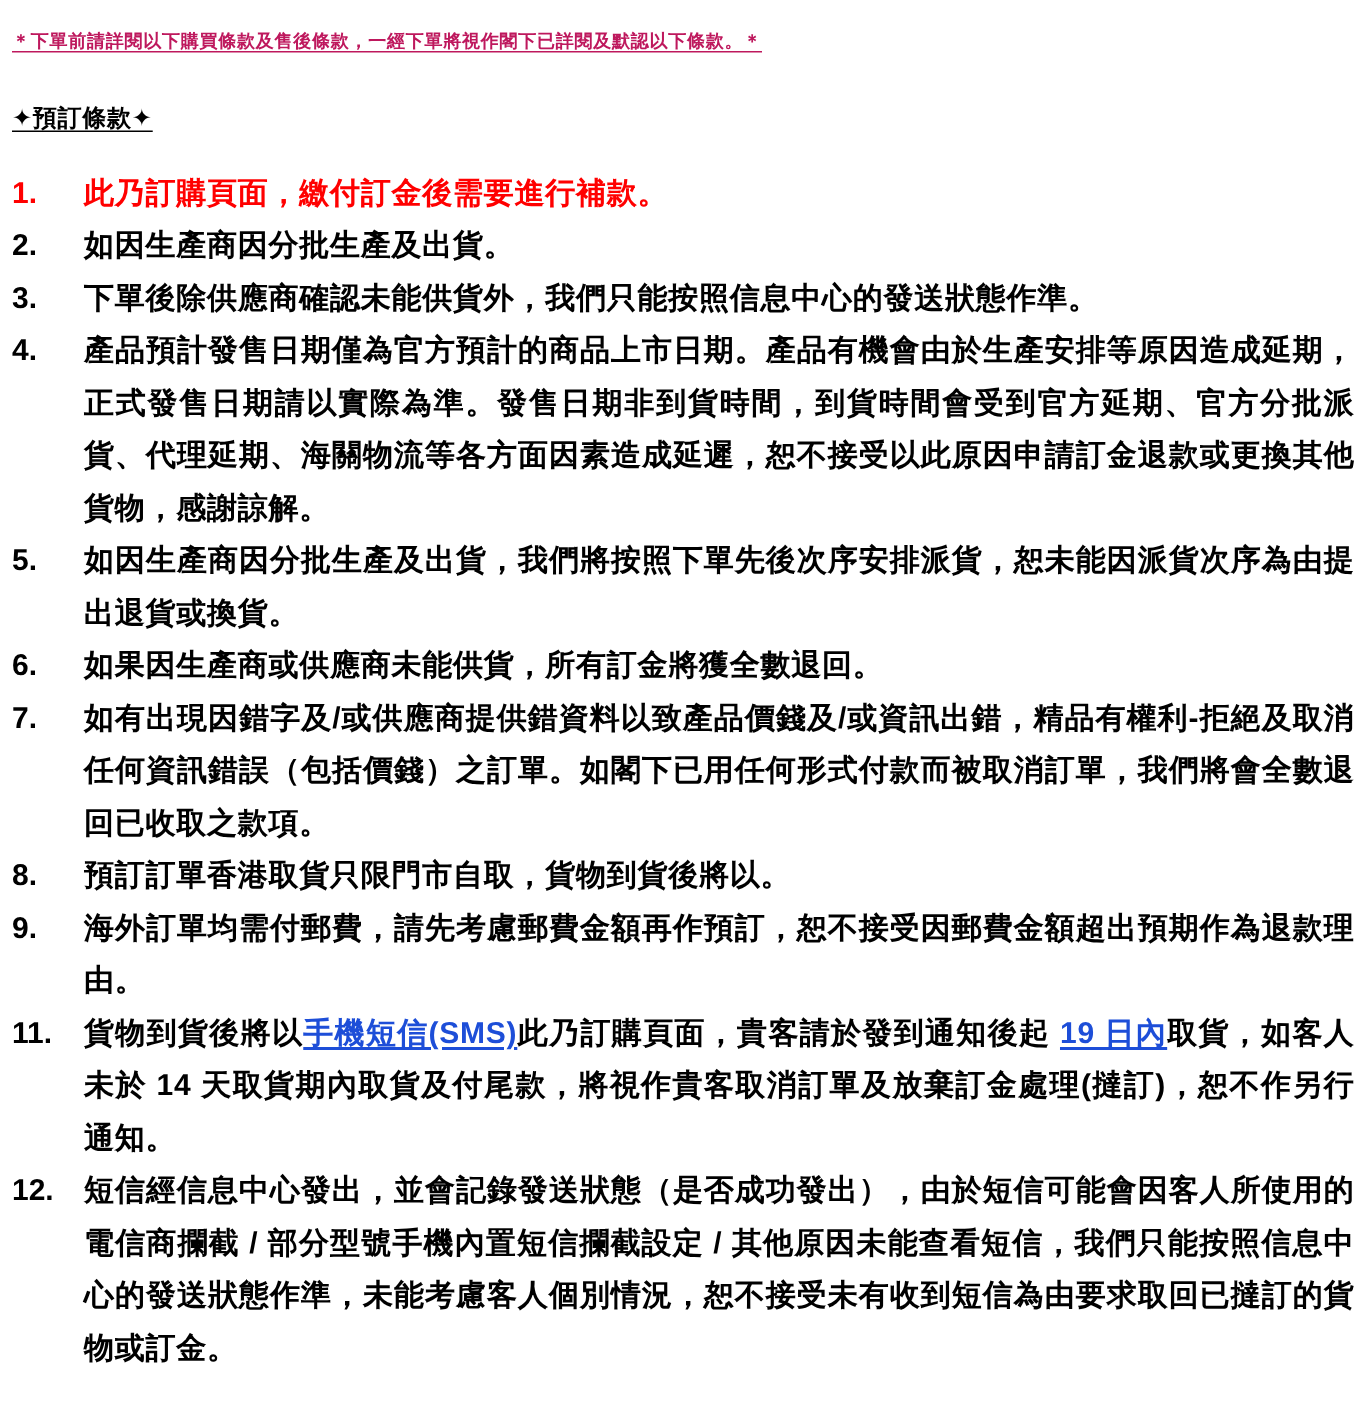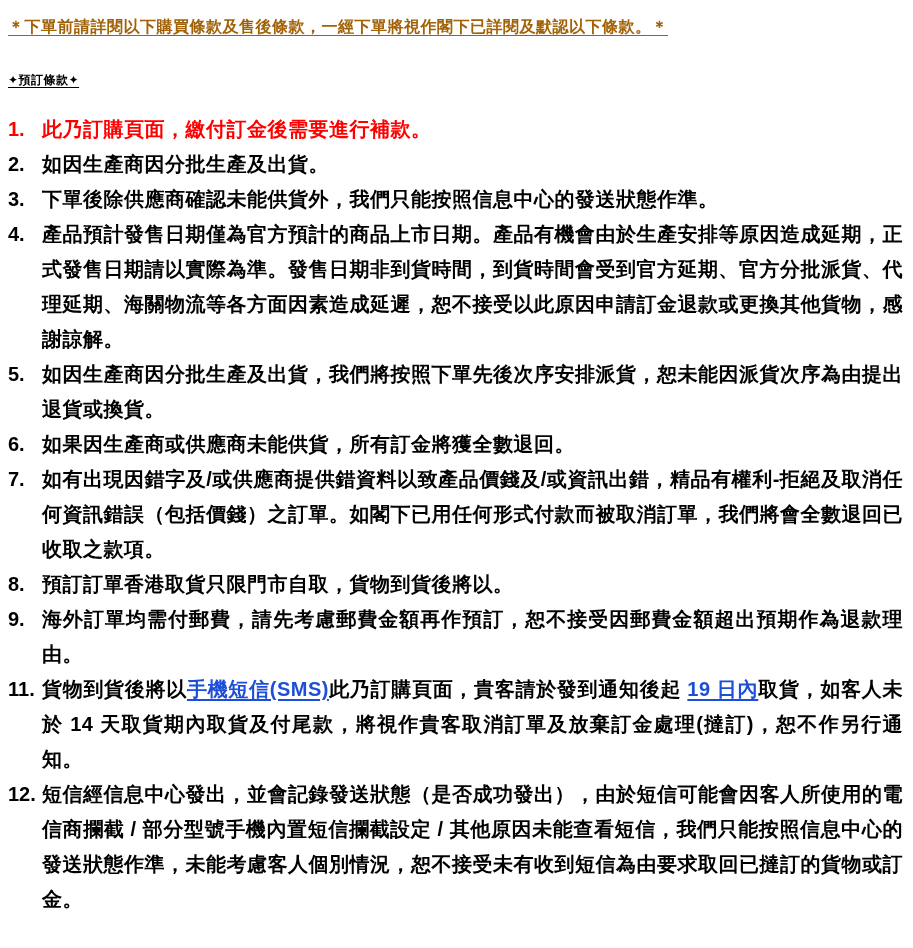--- a/index.html
+++ b/index.html
@@ -14,30 +14,30 @@
     font-family: "Liberation Sans", "DejaVu Sans", sans-serif;
     font-weight: bold;
     color: #000000;
   }
   .page {
     padding: 10px 8px 20px 8px;
     box-sizing: border-box;
   }
   .doc-title {
     margin: 2px 0 0 0;
-    font-size: 16px;
+    font-size: 12px;
     line-height: 30px;
-    color: #a16207;
+    color: #be185d;
     text-decoration: underline;
     text-underline-offset: 3px;
     letter-spacing: 0.5px;
   }
   .section-heading {
     margin: 24px 0 0 0;
-    font-size: 12px;
+    font-size: 16px;
     line-height: 28px;
     color: #000000;
     text-decoration: underline;
     text-underline-offset: 3px;
     letter-spacing: 0.5px;
   }
   .terms-list {
     margin-top: 18px;
   }
   .term-row {
@@ -49,20 +49,21 @@
   .term-num {
     flex: 0 0 34px;
     width: 34px;
     white-space: nowrap;
   }
   .term-text {
     flex: 1 1 auto;
     text-align: justify;
     letter-spacing: 0.5px;
     padding-right: 2px;
+    margin-left: 14px;
   }
   .red {
     color: #ff0000;
   }
   .red-underline {
     color: #1d4ed8;
     text-decoration: underline;
     text-underline-offset: 3px;
   }
 </style>

